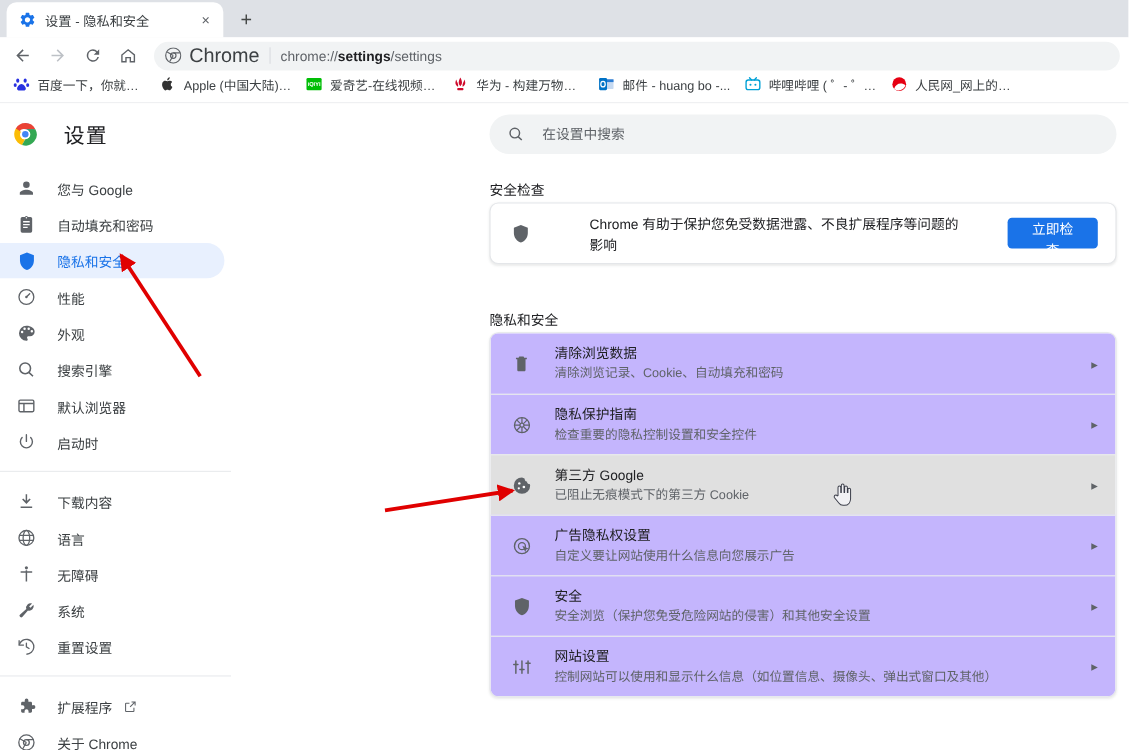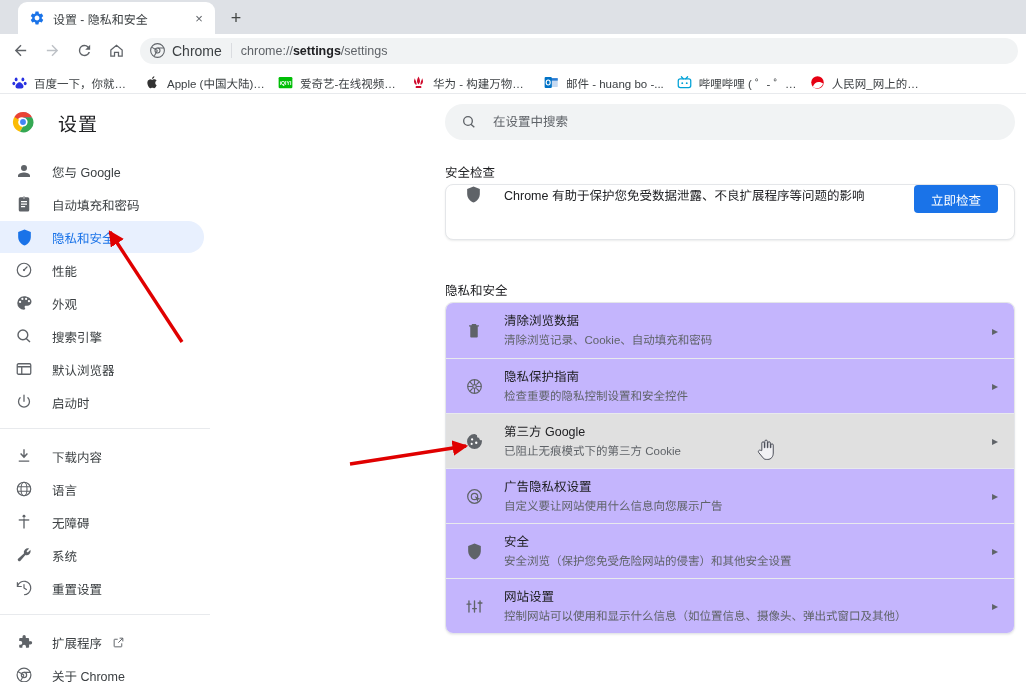--- a/index.html
+++ b/index.html
@@ -12,21 +12,21 @@
   .browser { position: relative; width: 1026px; height: 682px; background: #ffffff; }
 
   
   .tabstrip {
     position: absolute; top: 0; left: 0; width: 1026px; height: 34px;
     background: #dee1e6;
     display: flex; align-items: flex-end;
   }
   .tab {
     position: relative;
-    margin-left: 18px;
+    margin-left: 6px;
     width: 197px; height: 32px;
     background: #ffffff;
     border-radius: 9px 9px 0 0;
     display: flex; align-items: center;
     padding: 0 8px 0 11px;
   }
   .tab-favicon { width: 16px; height: 16px; flex: 0 0 16px; position: relative; }
   .tab-title {
     flex: 1 1 auto;
     font-size: 12px; color: #3c4043;
@@ -57,35 +57,35 @@
     color: #5f6368; border-radius: 50%;
   }
   .nav-btn.first { margin-left: 6px; }
   .nav-btn.disabled { color: #bdc1c6; }
   .omnibox {
     flex: 1 1 auto; height: 26px; margin: 0 8px 0 10px;
     background: #f1f3f4; border-radius: 13px;
     display: flex; align-items: center; padding: 0 10px;
   }
   .omni-icon { width: 15px; height: 15px; flex: 0 0 15px; margin-right: 7px; }
-  .omni-label { font-size: 14px; color: #3c4043; }
+  .omni-label { font-size: 18px; color: #3c4043; }
   .omni-sep { width: 1px; height: 15px; background: #dadce0; margin: 0 9px; }
   .omni-url { font-size: 12.5px; color: #5f6368; white-space: nowrap; }
   .omni-url b { color: #202124; font-weight: 700; }
 
   
   .bookmarks {
     position: absolute; top: 67px; left: 0; width: 1026px; height: 27px;
     background: #ffffff;
     display: flex; align-items: center;
     padding-left: 6px;
     border-bottom: 1px solid #e8eaed;
   }
   .bm {
-    display: flex; align-items: flex-end; height: 22px;
+    display: flex; align-items: flex-start; height: 22px;
     padding: 0 6px; border-radius: 4px; margin-right: 1px;
     max-width: 132px;
   }
   .bm-ico { width: 16px; height: 16px; flex: 0 0 16px; margin-right: 6px; position: relative; }
   .bm-label {
     font-size: 11.5px; color: #3c4043;
     white-space: nowrap; overflow: hidden; text-overflow: ellipsis;
   }
 
   
@@ -145,21 +145,21 @@
   .section-title {
     position: absolute; left: 235px; font-size: 12.5px; color: #202124;
   }
   .card {
     position: absolute; left: 235px; width: 570px;
     background: #ffffff; border: 1px solid #e4e6e9; border-radius: 8px;
     box-shadow: 0 1px 2px rgba(60,64,67,.10);
     overflow: hidden;
   }
 
-  .sc-row { display: flex; height: 54px; padding: 0 16px 0 18px; }
+  .sc-row { display: flex; align-items: center; height: 54px; padding: 0 16px 0 18px; gap: 32px; }
   .sc-ico { width: 19px; height: 19px; flex: 0 0 19px; color: #5f6368; display:flex; }
   .sc-text { flex: 1 1 auto; font-size: 12.5px; color: #202124; margin-left: 21px; }
   .sc-btn {
     background: #1a73e8; color: #ffffff; border: 0; border-radius: 4px;
     height: 28px; padding: 0 17px; font-size: 12.5px;
     font-family: "Liberation Sans", "DejaVu Sans", sans-serif;
   }
 
   .prow {
     display: flex; align-items: center; height: 55px;

